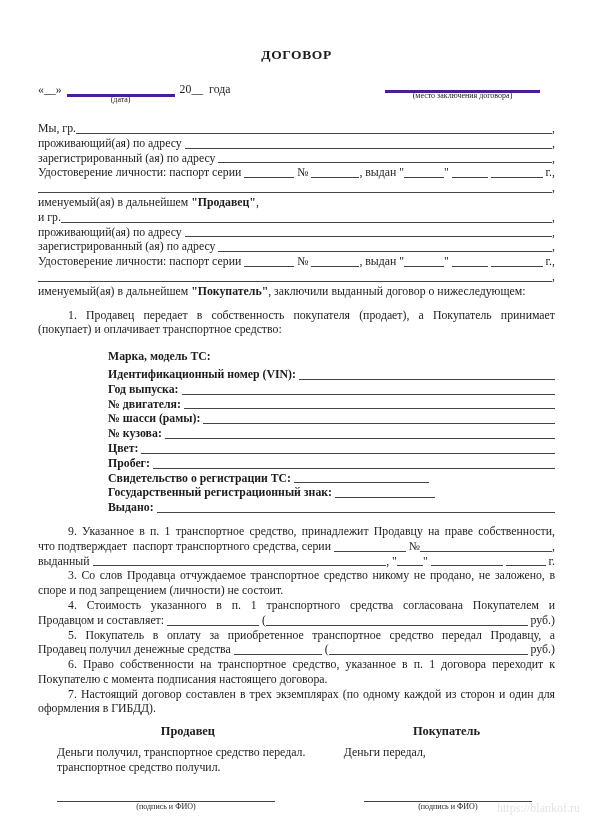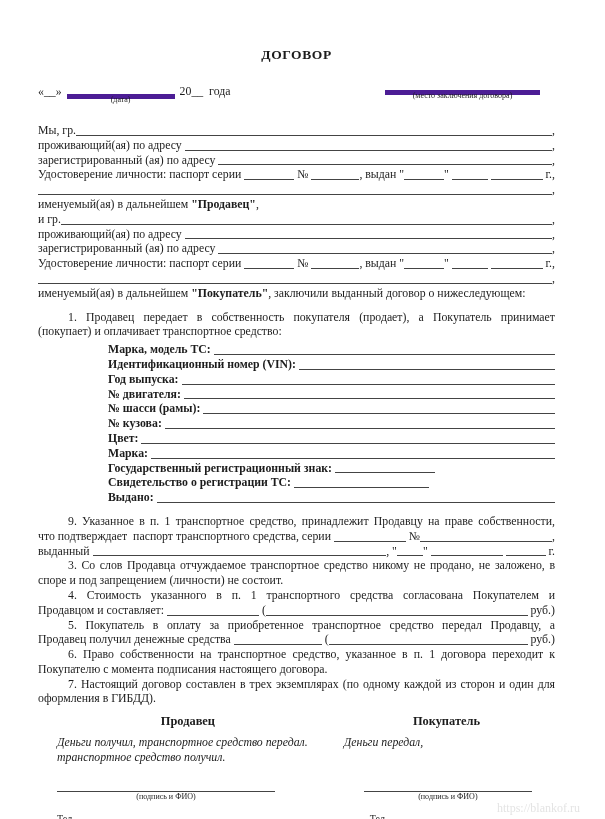--- a/index.html
+++ b/index.html
@@ -7,47 +7,47 @@
     position:relative; width:605px; height:819px; background:#ffffff;
     box-sizing:border-box; padding:47px 50px 0 38px; overflow:hidden;
     font-family:"Liberation Serif", serif; font-size:11.8px; color:#1c1c1c;
   }
   .doc-title { text-align:center; font-weight:bold; font-size:13.5px; letter-spacing:0.6px; margin-bottom:14px; }
 
   
   .date-row { display:flex; justify-content:space-between; align-items:flex-end; margin-bottom:24px; }
   .date-left { display:flex; align-items:flex-end; }
   .date-left .word { white-space:pre; line-height:15px; }
-  .blank { position:relative; display:inline-block; border-bottom:5px solid #4c1d95; height:13px; }
+  .blank { position:relative; display:inline-block; border-bottom:3px solid #4c1d95; height:13px; }
   .blank .caption { position:absolute; top:14px; left:0; right:0; text-align:center; }
   .caption { font-size:8px; line-height:9px; color:#1c1c1c; }
   .date-blank { width:108px; margin:0 5px; }
   .place-blank { width:155px; margin-right:15px; }
 
   
   .line { line-height:14.8px; min-height:14.8px; }
   .line.flex { display:flex; }
   .line.flex .t { white-space:pre; flex:0 0 auto; line-height:14.8px; }
   .line .b { font-weight:bold; }
   .fill { border-bottom:1px solid #444; }
   .line.flex .fill { flex:1 1 auto; height:0; align-self:flex-end; margin-bottom:2px; }
   .line.flex .fill.fixed { flex:0 0 auto; }
   .indent { text-indent:30px; }
   .jl { text-align:justify; text-align-last:justify; }
   .gap { margin-top:9px; }
-  .gap2 { margin-top:3px; }
+  .gap2 { margin-top:12px;flex-direction:column; }
   .field { padding-left:70px; }
 
   
   .footer { margin-top:7px; }
   .frow { display:flex; }
   .fcol-l { flex:0 0 58%; box-sizing:border-box; padding-left:19px; }
   .fcol-r { flex:1 1 auto; box-sizing:border-box; padding-left:6px; }
   .frow.headers .fcol-l, .frow.headers .fcol-r { text-align:center; padding-left:0; font-weight:bold; font-size:12.4px; line-height:16px; }
-  .frow .txt { line-height:15px;font-style:italic; }
+  .frow .txt { line-height:15px; }
   .frow.textrow1 { margin-top:6px; }
   .frow.sig { margin-top:14px; }
   .sigblock { position:relative; display:inline-block; }
   .sigblock .sigline { display:block; width:100%; height:12px; }
   .sigblock .caption { position:absolute; top:13px; left:0; right:0; text-align:center; }
   .w218 { width:218px; }
   .w168 { width:168px; margin-left:20px; }
   .frow.tel { margin-top:15px; font-size:10px; }
   .frow.tel .fcol-r { padding-left:32px; }
   .telline { display:inline-block; height:10px; }
@@ -170,30 +170,30 @@
       </div>
       <div class="line field flex">
         <span class="t b">№ кузова: </span>
         <span class="fill"></span>
       </div>
       <div class="line field flex">
         <span class="t b">Цвет: </span>
         <span class="fill"></span>
       </div>
       <div class="line field flex">
-        <span class="t b">Марка: </span>
-        <span class="fill"></span>
+        <span class="t b">Пробег: </span>
+        <span class="fill"></span>
+      </div>
+      <div class="line field flex">
+        <span class="t b">Свидетельство о регистрации ТС: </span>
+        <span class="fill fixed" style="width: 135px;"></span>
       </div>
       <div class="line field flex">
         <span class="t b">Государственный регистрационный знак: </span>
         <span class="fill fixed" style="width: 100px;"></span>
-      </div>
-      <div class="line field flex">
-        <span class="t b">Свидетельство о регистрации ТС: </span>
-        <span class="fill fixed" style="width: 135px;"></span>
       </div>
       <div class="line field flex">
         <span class="t b">Выдано: </span>
         <span class="fill"></span>
       </div>
       <div class="line gap indent jl"><span class="t">9. Указанное в п. 1 транспортное средство, принадлежит Продавцу на праве собственности,</span></div>
       <div class="line flex">
         <span class="t">что подтверждает  паспорт транспортного средства, серии </span>
         <span class="fill fixed" style="width: 72px;"></span>
         <span class="t"> №</span>

